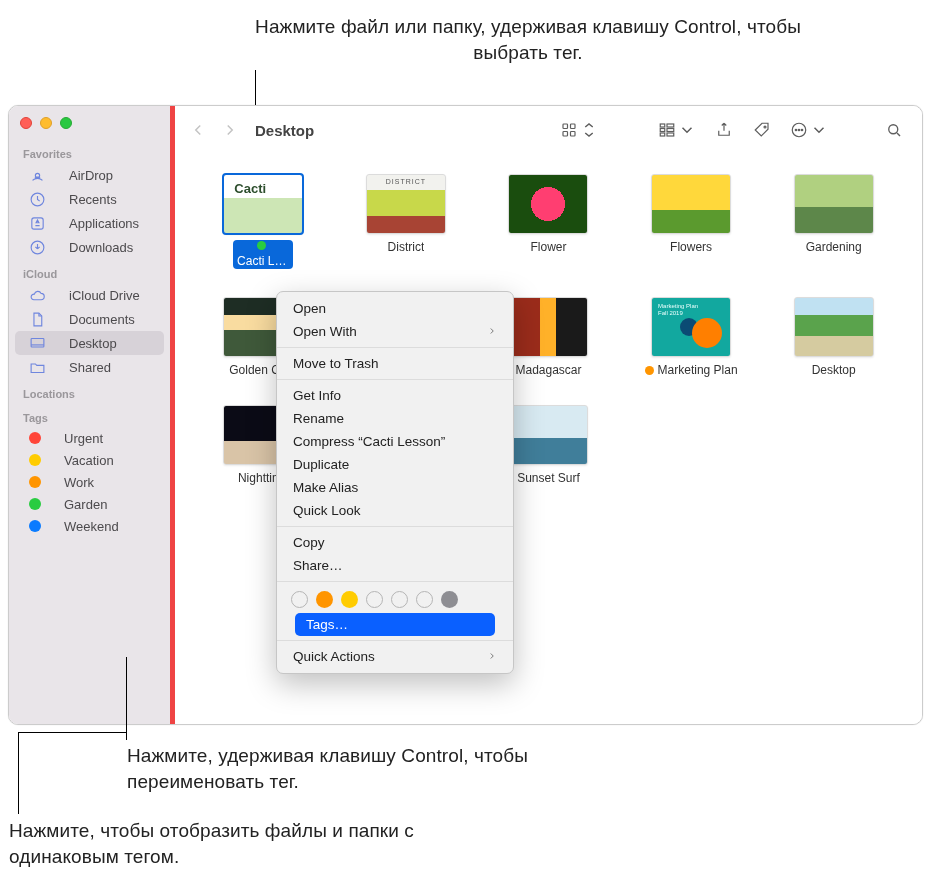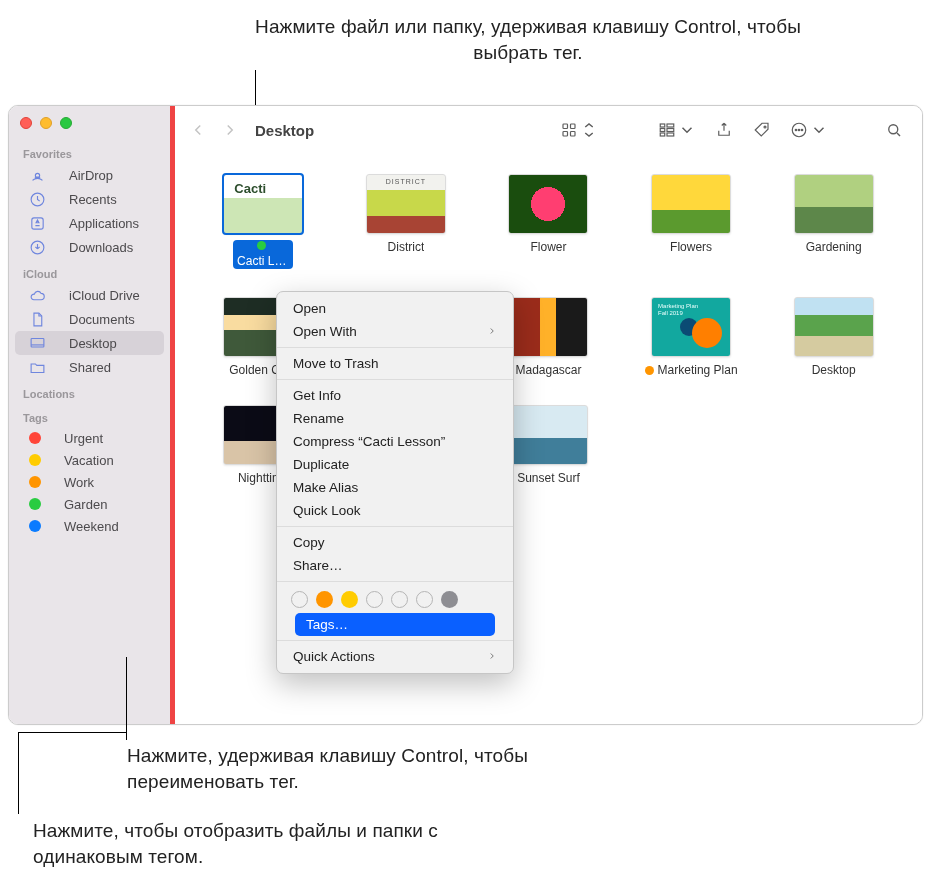--- a/index.html
+++ b/index.html
@@ -225,21 +225,21 @@
 <div class="callout" style="top:14px; left:248px; width:560px;text-align:center;">
   <span>Нажмите файл или папку, удерживая клавишу Control, чтобы выбрать тег.</span>
 </div>
 <div class="callout-line" style="top:70px; left:255px; width:1px; height:102px;"></div>
 
 <div class="callout" style="top:743px; left:127px; width:520px;">
   <span>Нажмите, удерживая клавишу Control, чтобы переименовать тег.</span>
 </div>
 <div class="callout-line" style="top:190px; left:262px; width:1px; height:0;"></div>
 
-<div class="callout" style="top:818px; left:9px; width:520px;margin-left:24px;">
+<div class="callout" style="top:818px; left:9px; width:520px;">
   <span>Нажмите, чтобы отобразить файлы и папки с одинаковым тегом.</span>
 </div>
 
 <div class="callout-line" style="top:732px; left:126px; width:1px; height:7px;"></div>
 <div class="callout-line" style="top:732px; left:18px; width:109px; height:1px;"></div>
 <div class="callout-line" style="top:732px; left:18px; width:1px; height:82px;"></div>
 <div class="callout-line" style="top:718px; left:126px; width:1px; height:15px;"></div>
 <div class="callout-line" style="top:623px; left:26px; width:1px; height:0;"></div>
 
 <div class="finder-window">

